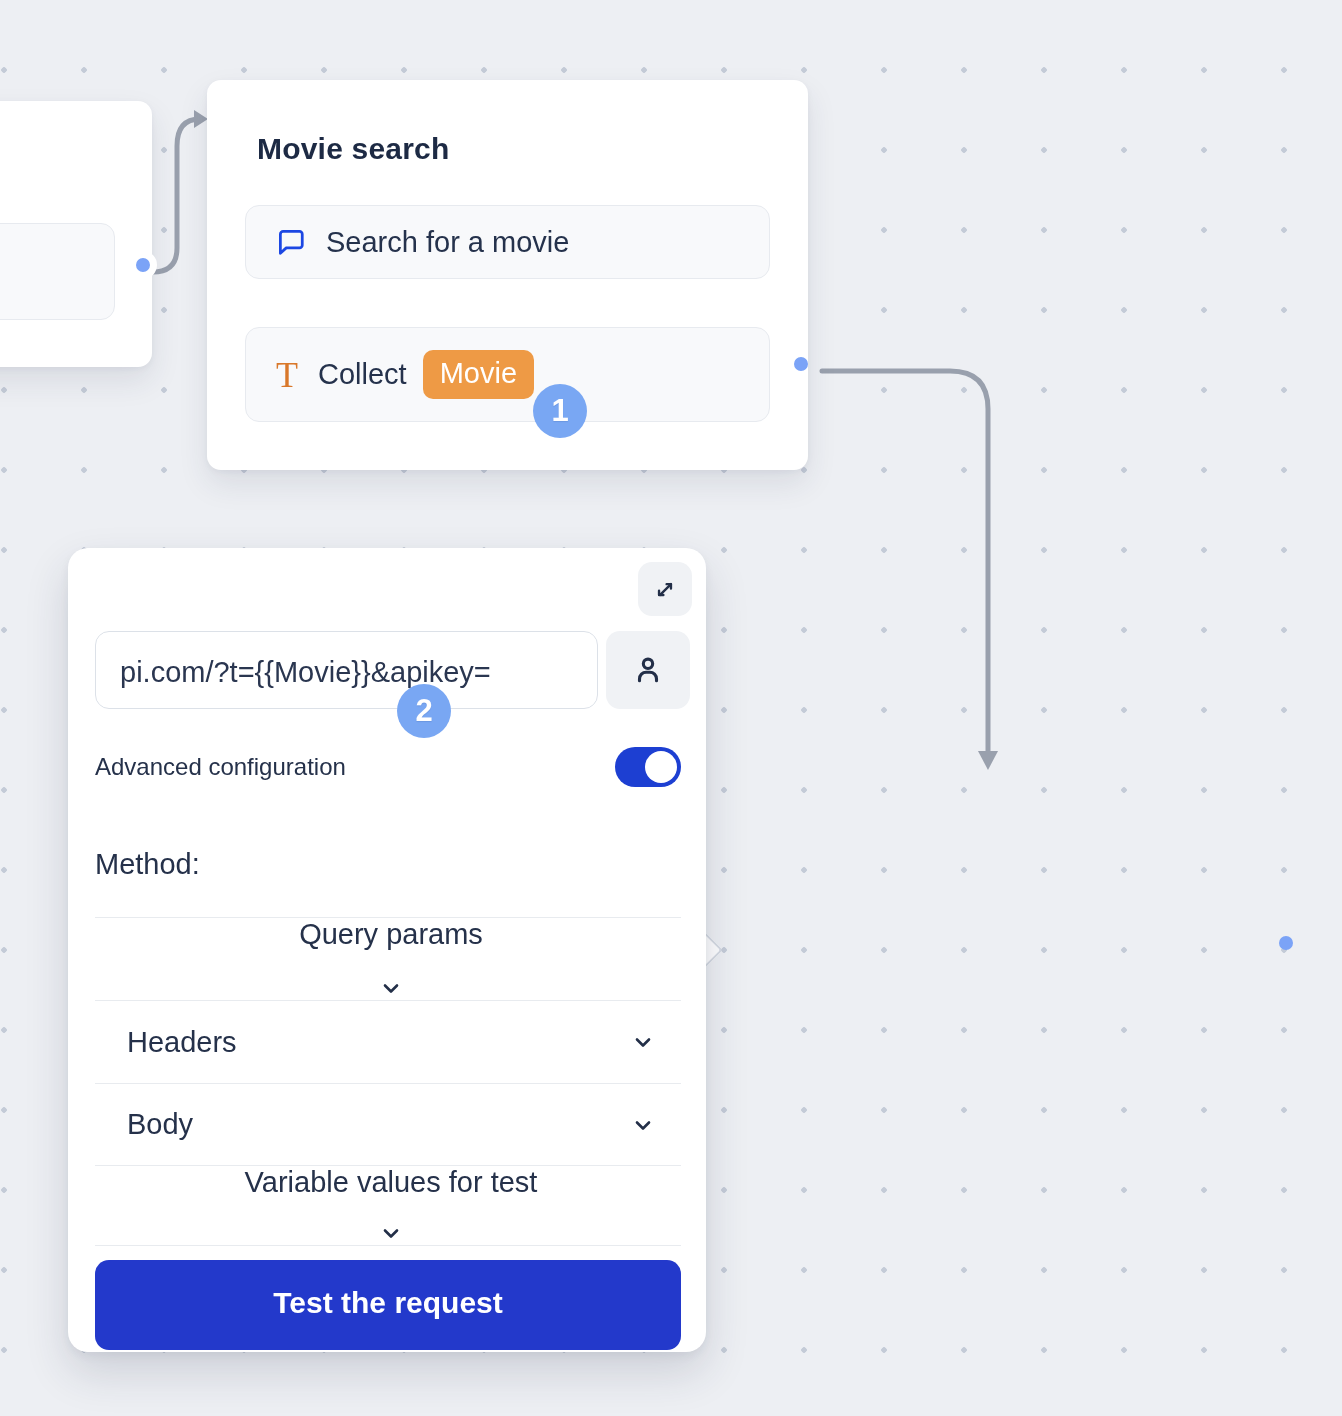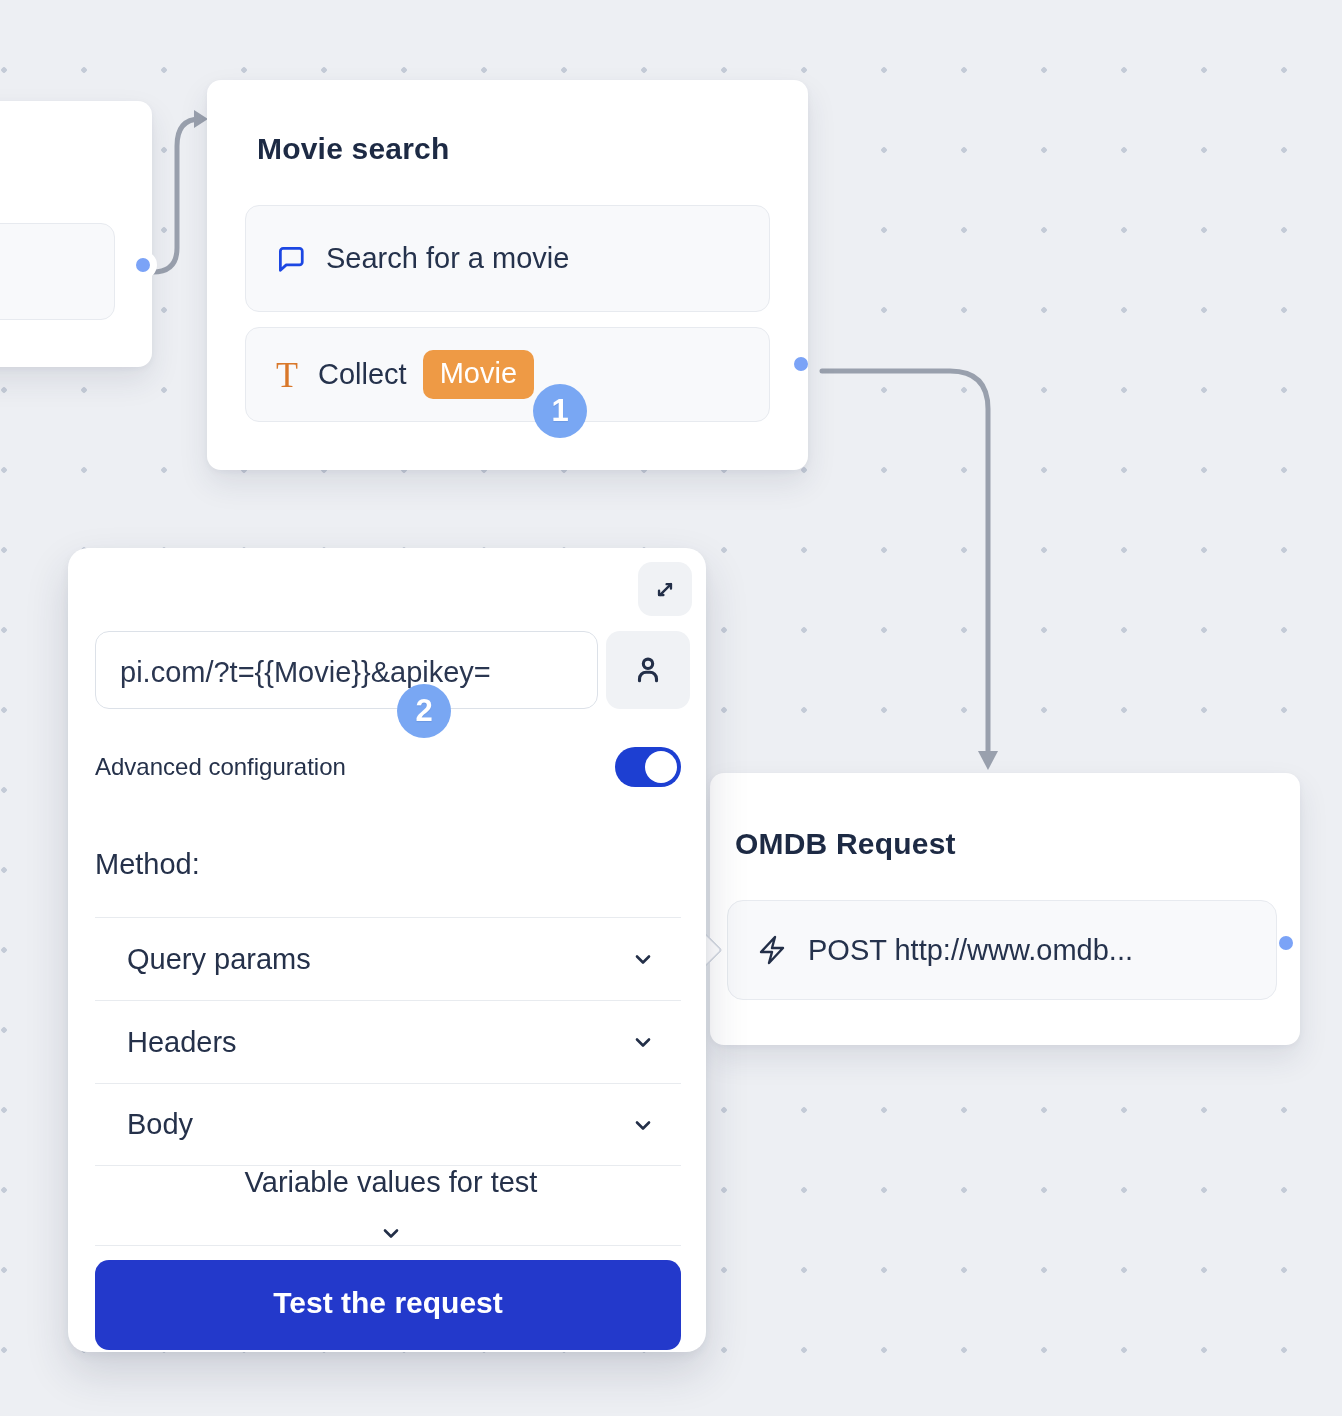--- a/index.html
+++ b/index.html
@@ -114,45 +114,36 @@
 
   <div class="card" style="left:-44px; top:101px; width:196px; height:266px;">
     <div style="position:absolute; left:8px; top:122px; width:151px; height:97px;
                 background:#f8f9fb; border:1.5px solid #e7eaef; border-radius:14px;"></div>
   </div>
   <div class="port halo" style="left:136px; top:258px;"></div>
 
   <div class="card" style="left:207px; top:80px; width:601px; height:390px;">
     <div class="node-title" style="left:50px; top:52px;">Movie search</div>
 
-    <div class="step-row" style="left:38px; top:125px; width:525px; height:107px;">
+    <div class="step-row" style="left:38px; top:125px; width:525px; height:74px;">
       <svg class="ico" width="30" height="30" viewBox="0 0 24 24" fill="none" stroke="#1c47e3" stroke-width="2.2" stroke-linecap="round" stroke-linejoin="round">
         <path d="M21 14.5a2.2 2.2 0 0 1-2.2 2.2H8.2L3.5 21V5.7a2.2 2.2 0 0 1 2.2-2.2h13.1A2.2 2.2 0 0 1 21 5.7z"></path>
       </svg>
       <span class="step-label">Search for a movie</span>
     </div>
 
     <div class="step-row" style="left:38px; top:247px; width:525px; height:95px;">
       <span class="t-icon">T</span>
       <span class="step-label">Collect</span>
       <span class="chip">Movie</span>
     </div>
   </div>
   <div class="port" style="left:794px; top:357px;"></div>
   <div class="num-badge" style="left:533px; top:384px;">1</div>
 
-  <div class="card" style="left:710px; top:773px; width:590px; height:272px; z-index:2;">
-    <div class="node-title" style="left:25px; top:54px;">OMDB Request</div>
-    <div class="step-row" style="left:17px; top:127px; width:550px; height:100px; border-radius:16px; padding-left:28px;">
-      <svg class="ico" width="32" height="32" viewBox="0 0 24 24" fill="none" stroke="#232f48" stroke-width="1.8" stroke-linejoin="round">
-        <path d="M3.75 13.5 L14.25 2.25 L12 10.5 L20.25 10.5 L9.75 21.75 L12 13.5 Z"></path>
-      </svg>
-      <span class="step-label">POST http://www.omdb...</span>
-    </div>
-  </div>
   <div class="notch"></div>
   <div class="port" style="left:1279px; top:936px;"></div>
 
   <div class="panel">
     <button class="icon-btn" style="left:570px; top:14px; width:54px; height:54px;">
       <svg class="ico" width="26" height="26" viewBox="0 0 24 24" fill="none" stroke="#232f48" stroke-width="2.2" stroke-linecap="round" stroke-linejoin="round">
         <line x1="7.5" y1="17.5" x2="17.5" y2="7.5"></line>
         <polyline points="13.5,7.5 17.5,7.5 17.5,11.5"></polyline>
         <polyline points="10.5,17.5 6.5,17.5 6.5,13.5"></polyline>
       </svg>
@@ -168,21 +159,21 @@
     </button>
 
     <div class="adv-label">Advanced configuration</div>
     <div class="toggle on">
       <div class="knob"></div>
     </div>
 
     <div class="method-label">Method:</div>
 
     <div class="sections">
-      <div class="section-row" style="height:83px;">
+      <div class="section-row" style="height:83px;flex-direction:column;">
         <span class="step-label">Query params</span>
         <svg class="ico" width="24" height="24" viewBox="0 0 24 24" fill="none" stroke="#232f48" stroke-width="2.6" stroke-linecap="round" stroke-linejoin="round">
             <polyline points="6,9.5 12,15.5 18,9.5"></polyline>
           </svg>
       </div>
       <div class="section-row" style="height:83px;">
         <span class="step-label">Headers</span>
         <svg class="ico" width="24" height="24" viewBox="0 0 24 24" fill="none" stroke="#232f48" stroke-width="2.6" stroke-linecap="round" stroke-linejoin="round">
             <polyline points="6,9.5 12,15.5 18,9.5"></polyline>
           </svg>

